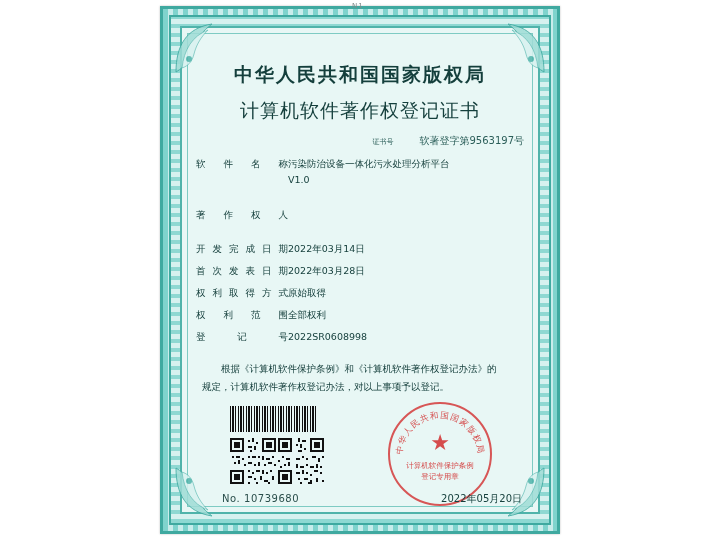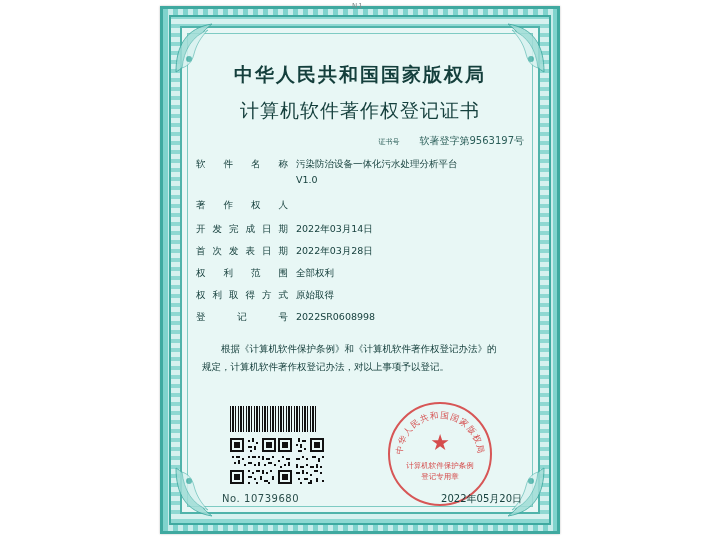--- a/index.html
+++ b/index.html
@@ -124,21 +124,21 @@
     letter-spacing: 1px;
     margin-top: 10px;
     color: #143f3c;
   }
 
   .serial-row {
     margin-top: 10px;
     display: flex;
     justify-content: flex-end;
     align-items: baseline;
-    gap: 20px;
+    gap: 26px;
     font-size: 7.5px;
     color: #2b5e59;
     padding-right: 4px;
   }
   .serial-label { font-size: 7px; }
   .serial-value { font-size: 10px; }
 
   .fields {
     margin-top: 10px;
     padding-left: 4px;
@@ -150,30 +150,30 @@
     font-size: 9.5px;
     line-height: 1.35;
   }
   .field-label {
     width: 92px;
     flex: 0 0 92px;
     text-align: justify;
     text-align-last: justify;
     font-size: 9.5px;
     color: #17413e;
-    padding-right: 8px;
+    padding-right: 0;
   }
   .field-value {
     flex: 1;
     font-size: 9.5px;
     color: #17413e;
   }
   .field-value .line2 { display: block; margin-top: 3px; }
 
-  .gap-before { margin-top: 12px; }
+  .gap-before { margin-top: 22px; }
 
   .statement {
     margin-top: 16px;
     padding: 0 6px 0 10px;
     font-size: 9.5px;
     line-height: 1.9;
     color: #17413e;
     text-align: justify;
   }
   .statement .indent { display: block; text-indent: 19px; }
@@ -354,27 +354,27 @@
           <div class="field-label">开发完成日期</div>
           <div class="field-value">2022年03月14日</div>
         </div>
 
         <div class="field-row">
           <div class="field-label">首次发表日期</div>
           <div class="field-value">2022年03月28日</div>
         </div>
 
         <div class="field-row">
+          <div class="field-label">权利取得方式</div>
+          <div class="field-value">原始取得</div>
+        </div>
+
+        <div class="field-row">
           <div class="field-label">权利范围</div>
           <div class="field-value">全部权利</div>
-        </div>
-
-        <div class="field-row">
-          <div class="field-label">权利取得方式</div>
-          <div class="field-value">原始取得</div>
         </div>
 
         <div class="field-row">
           <div class="field-label">登记号</div>
           <div class="field-value">2022SR0608998</div>
         </div>
 
       </div>
 
       <div class="statement">

